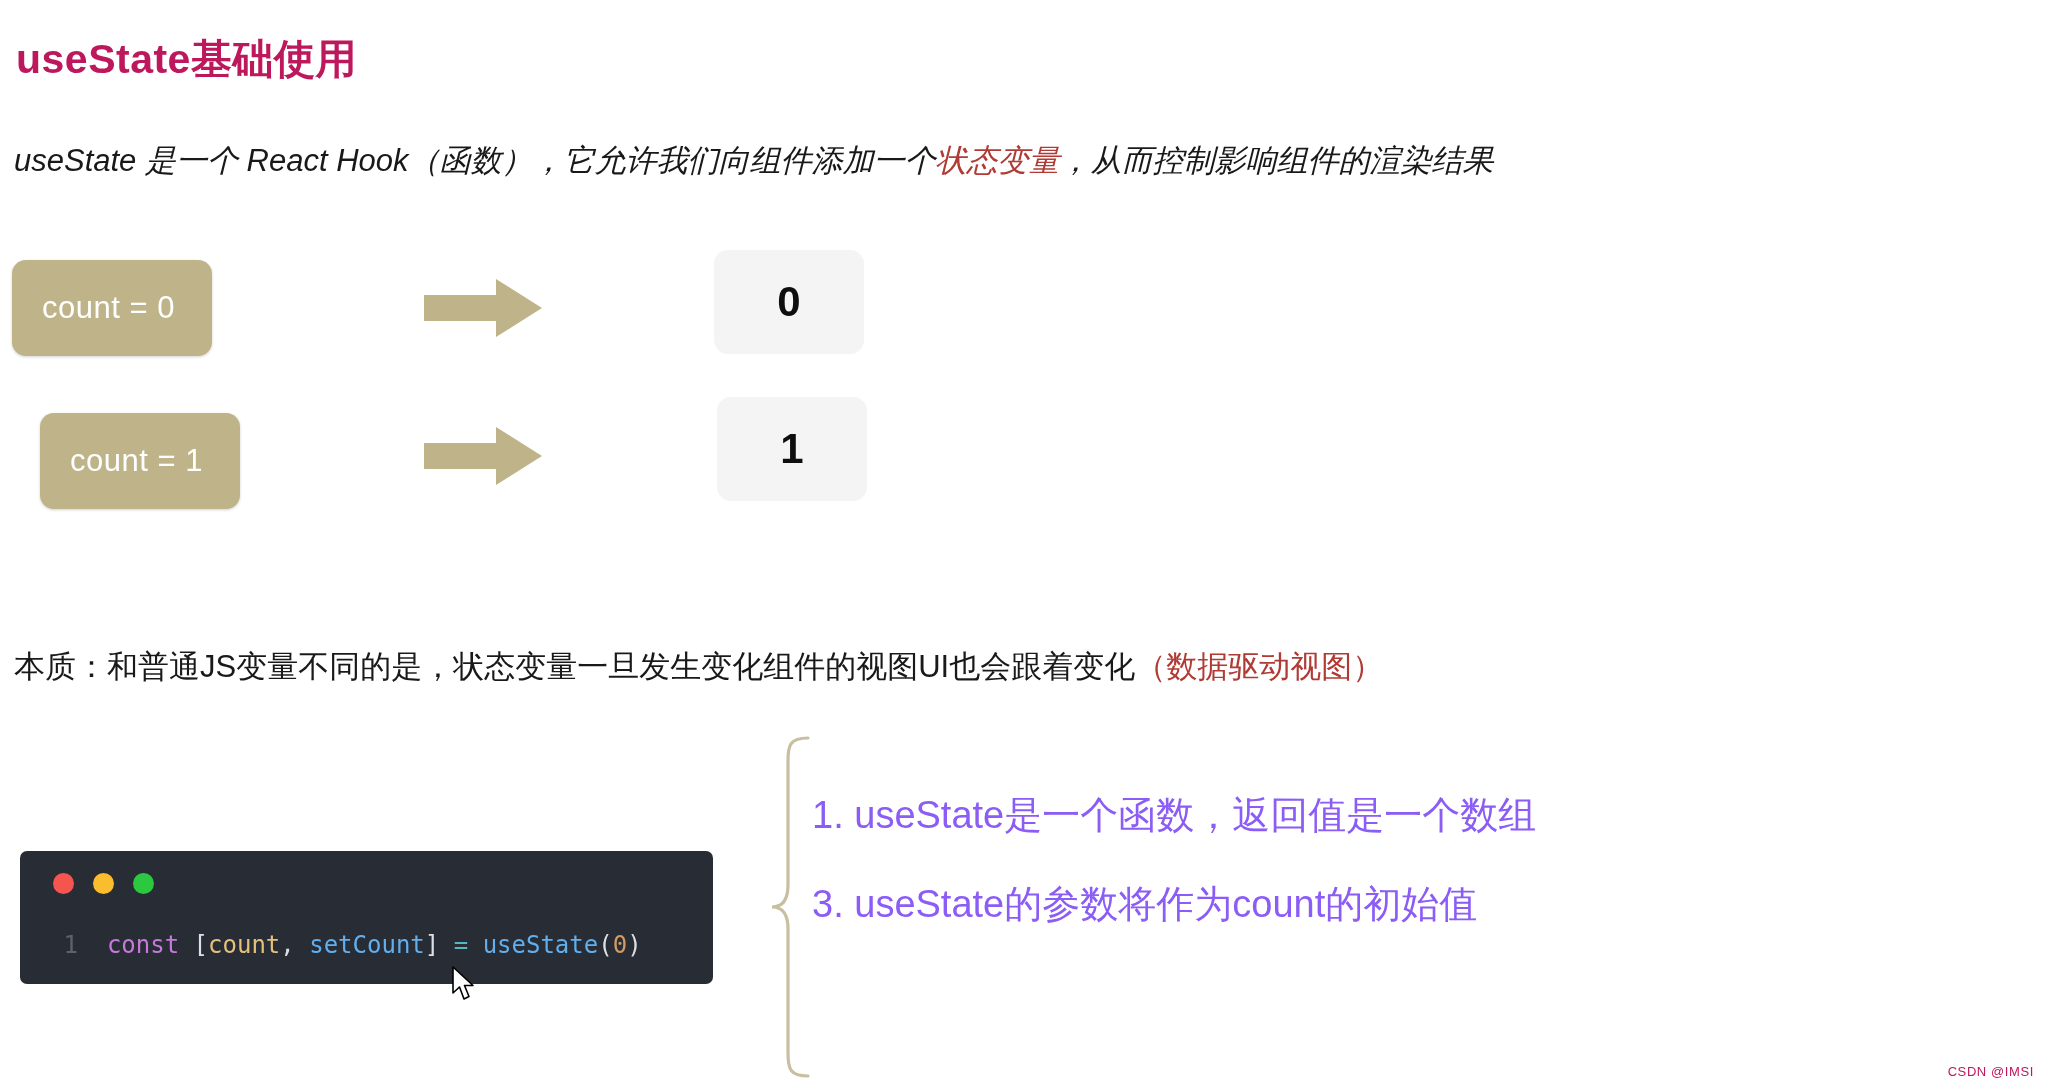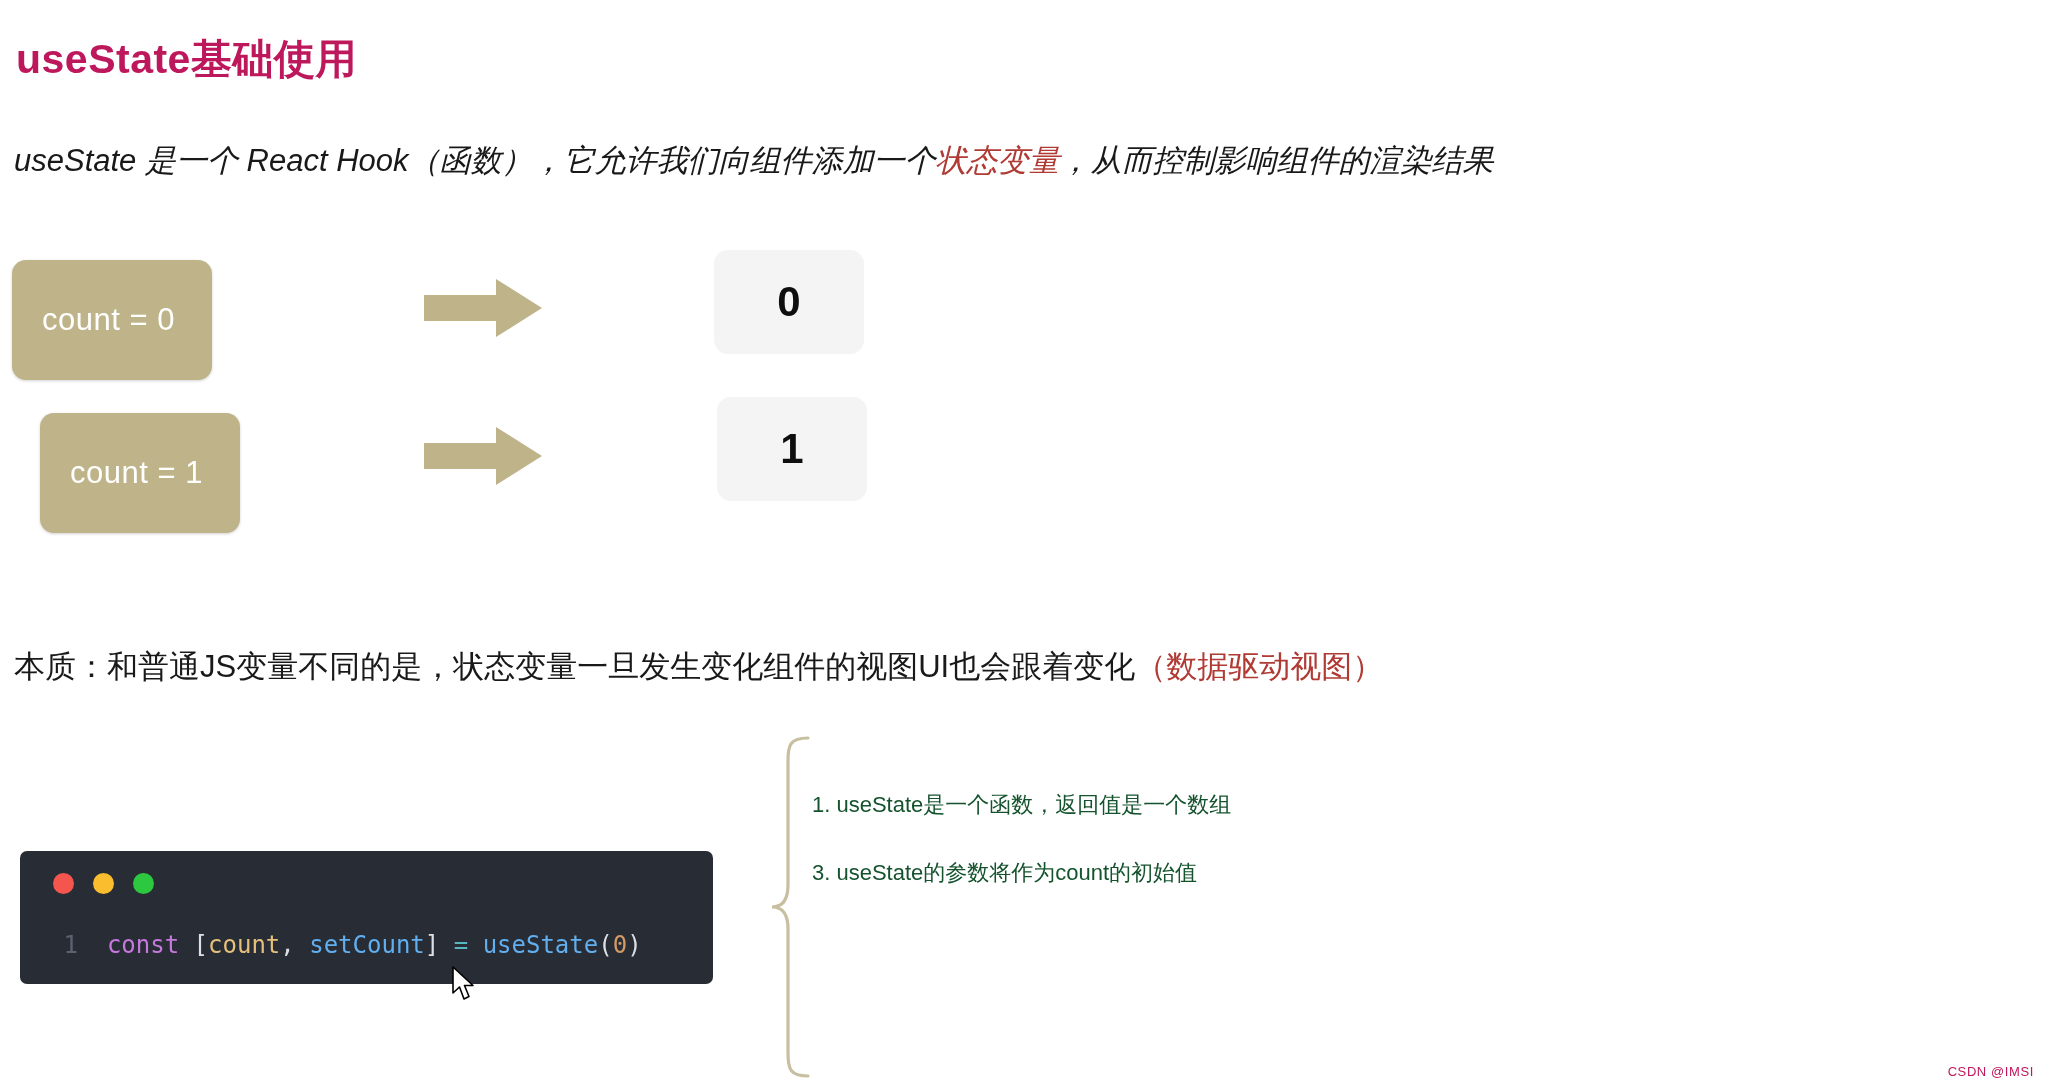--- a/index.html
+++ b/index.html
@@ -48,21 +48,21 @@
   .diagram {
     position: absolute;
     left: 0;
     top: 255px;
     width: 2046px;
     height: 360px;
   }
   .state-box {
     position: absolute;
     width: 200px;
-    height: 120px;
+    height: 96px;
     background: #bfb489;
     border-radius: 14px;
     box-shadow: 0 1px 3px rgba(0,0,0,0.18);
     display: flex;
     align-items: center;
     padding-left: 30px;
     box-sizing: border-box;
   }
   .state-box-label {
     color: #ffffff;
@@ -175,22 +175,22 @@
     height: 345px;
   }
 
   
   .notes {
     position: absolute;
     left: 812px;
     top: 790px;
   }
   .note-item {
-    font-size: 22px;
-    color: #14532d;
+    font-size: 38px;
+    color: #8b5cf6;
     white-space: nowrap;
     margin-bottom: 38px;
   }
 
   
   .watermark {
     position: absolute;
     right: 12px;
     bottom: 8px;
     font-size: 13px;

